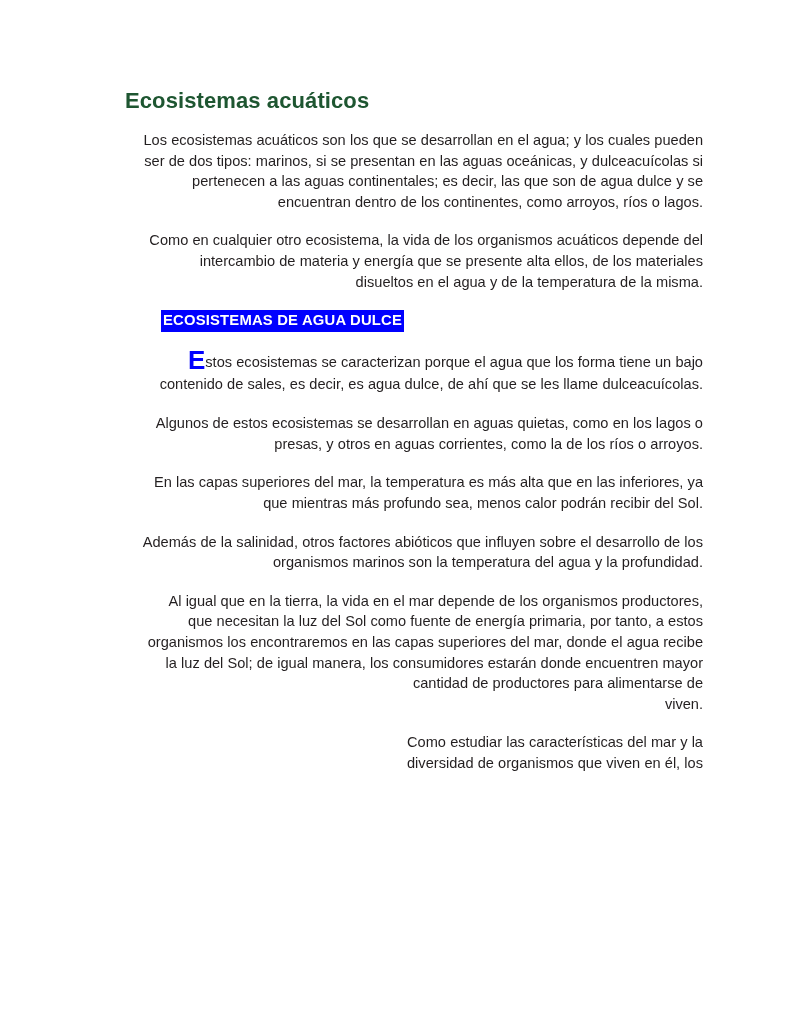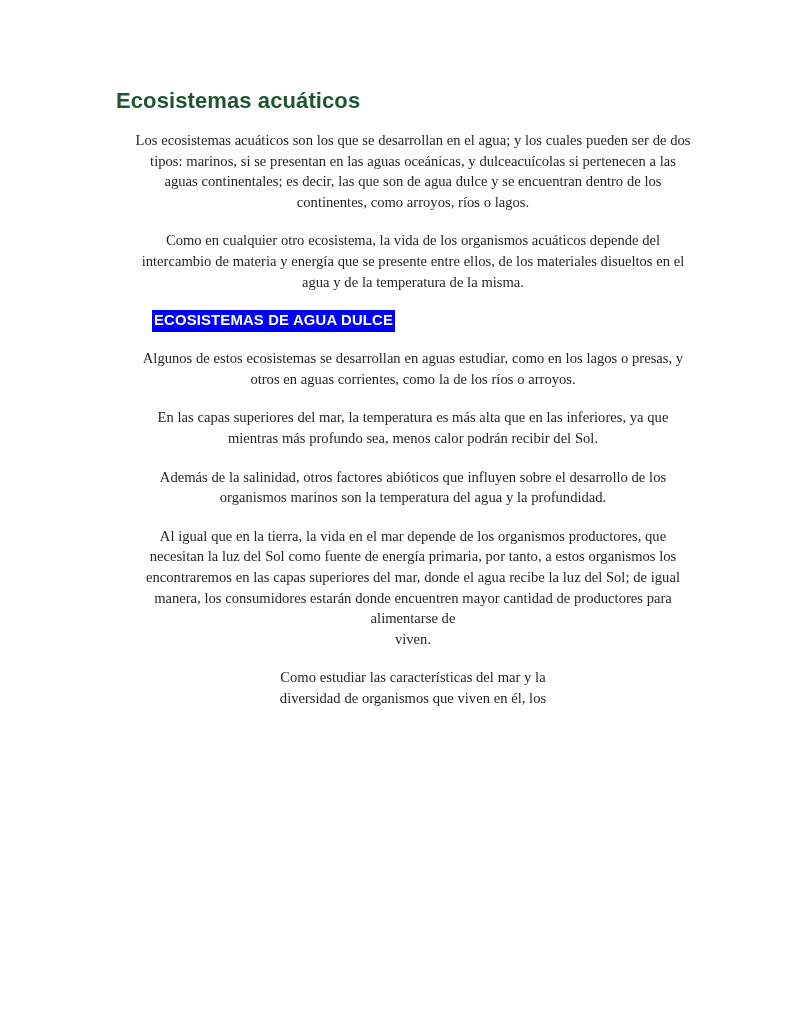--- a/index.html
+++ b/index.html
@@ -11,41 +11,40 @@
     position: relative;
     width: 791px;
     height: 1024px;
     background: #ffffff;
     overflow: hidden;
     font-family: "Liberation Sans", sans-serif;
     -webkit-font-smoothing: antialiased;
   }
   .content {
     position: absolute;
-    left: 116px;
+    left: 125px;
     top: 88px;
     width: 578px;
   }
   .doc-title {
     color: #1E5631;
     font-family: "Liberation Sans", sans-serif;
     font-size: 22px;
     font-weight: bold;
     line-height: 26px;
     margin: 0 0 16px 0;
     letter-spacing: 0.1px;
   }
   p.para {
     color: #231f20;
     font-size: 14.6px;
     line-height: 20.6px;
     margin: 0 0 18px 16px;
-    text-align: center;
+    text-align: right;
     word-spacing: 0.1px;
-    font-family: Liberation Serif, serif;
   }
   .highlight-heading {
     display: inline-block;
     background: #0000FF;
     color: #ffffff;
     font-size: 14.8px;
     font-weight: bold;
     line-height: 19px;
     padding: 1px 2px 2px 2px;
     margin: 0 0 6px 0;
@@ -73,28 +72,31 @@
 </head>
 <body>
 
 <div class="page">
   <div class="content">
 
     <h1 class="doc-title">Ecosistemas acuáticos</h1>
 
     <p class="para">Los ecosistemas acuáticos son los que se desarrollan en el agua; y los cuales pueden ser de dos tipos: marinos, si se presentan en las aguas oceánicas, y dulceacuícolas si pertenecen a las aguas continentales; es decir, las que son de agua dulce y se encuentran dentro de los continentes, como arroyos, ríos o lagos.</p>
 
-    <p class="para">Como en cualquier otro ecosistema, la vida de los organismos acuáticos depende del intercambio de materia y energía que se presente entre ellos, de los materiales disueltos en el agua y de la temperatura de la misma.</p>
+    <p class="para">Como en cualquier otro ecosistema, la vida de los organismos acuáticos depende del intercambio de materia y energía que se presente alta ellos, de los materiales disueltos en el agua y de la temperatura de la misma.</p>
 
     <div class="heading-block">
       <span class="highlight-heading">ECOSISTEMAS DE AGUA DULCE</span>
     </div>
 
+    <p class="para dropcap-para">
+      <span class="dropcap">E</span><span>stos ecosistemas se caracterizan porque el agua que los forma tiene un bajo contenido de sales, es decir, es agua dulce, de ahí que se les llame dulceacuícolas.</span>
+    </p>
 
-    <p class="para">Algunos de estos ecosistemas se desarrollan en aguas estudiar, como en los lagos o presas, y otros en aguas corrientes, como la de los ríos o arroyos.</p>
+    <p class="para">Algunos de estos ecosistemas se desarrollan en aguas quietas, como en los lagos o presas, y otros en aguas corrientes, como la de los ríos o arroyos.</p>
 
 
 
 
     <p class="para">En las capas superiores del mar, la temperatura es más alta que en las inferiores, ya que mientras más profundo sea, menos calor podrán recibir del Sol.</p>
 
     <p class="para">Además de la salinidad, otros factores abióticos que influyen sobre el desarrollo de los organismos marinos son la temperatura del agua y la profundidad.</p>
 
     <p class="para">
       <span>Al igual que en la tierra, la vida en el mar depende de los organismos productores, que necesitan la luz del Sol como fuente de energía primaria, por tanto, a estos organismos los encontraremos en las capas superiores del mar, donde el agua recibe la luz del Sol; de igual manera, los consumidores estarán donde encuentren mayor cantidad de productores para alimentarse de</span><br>

